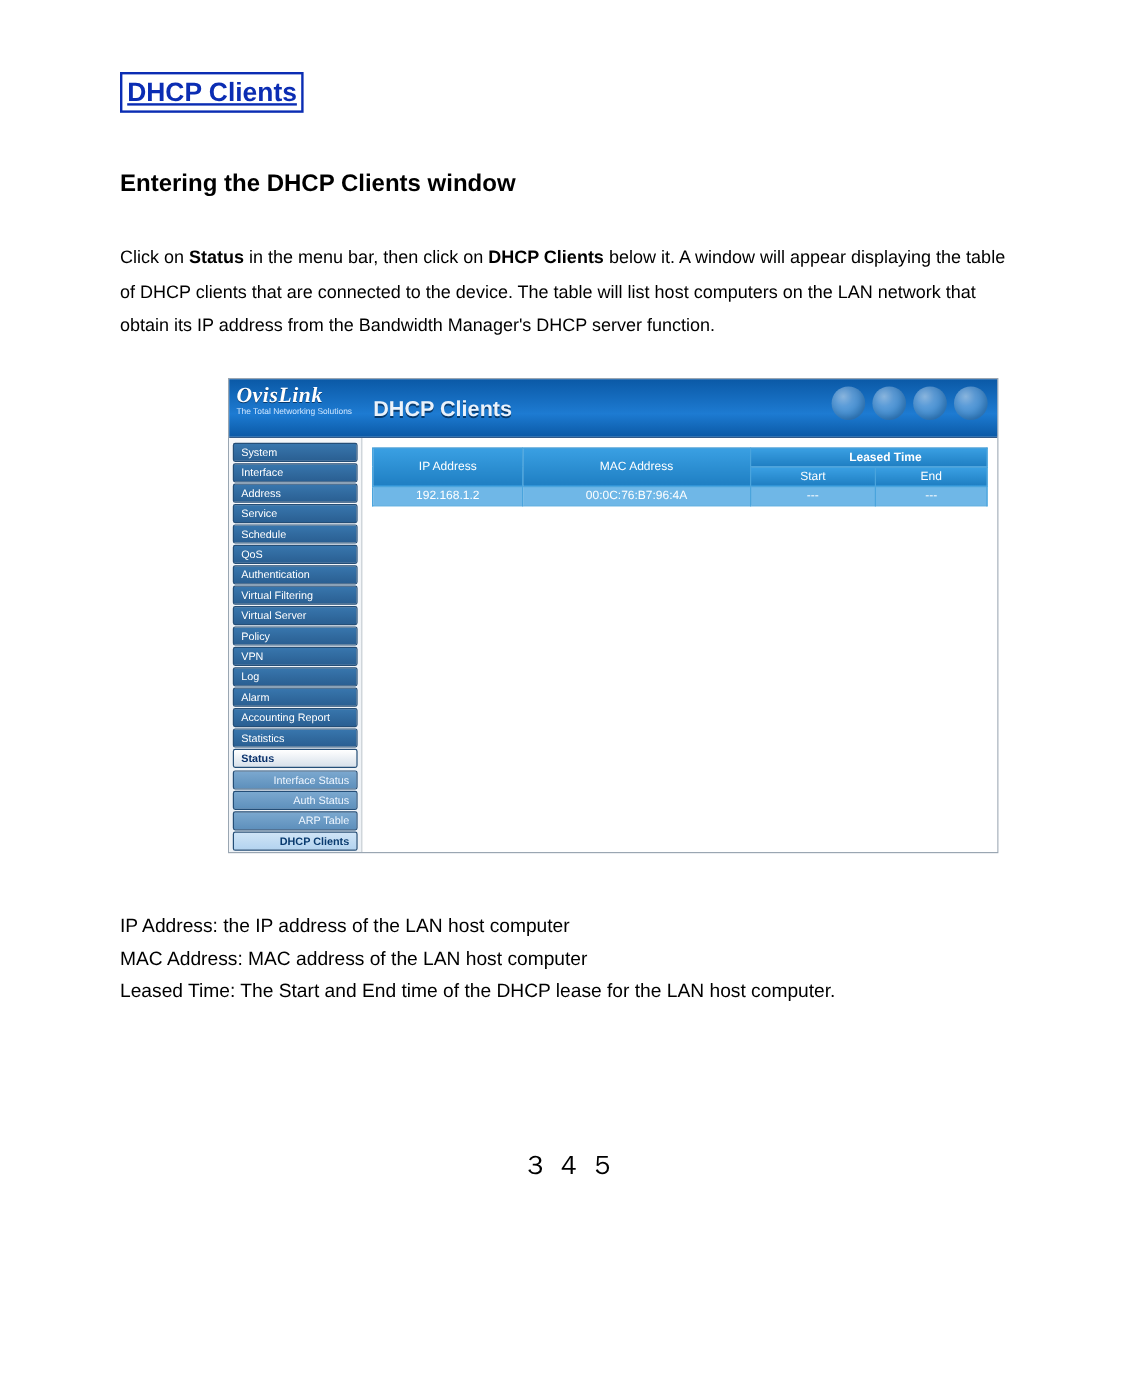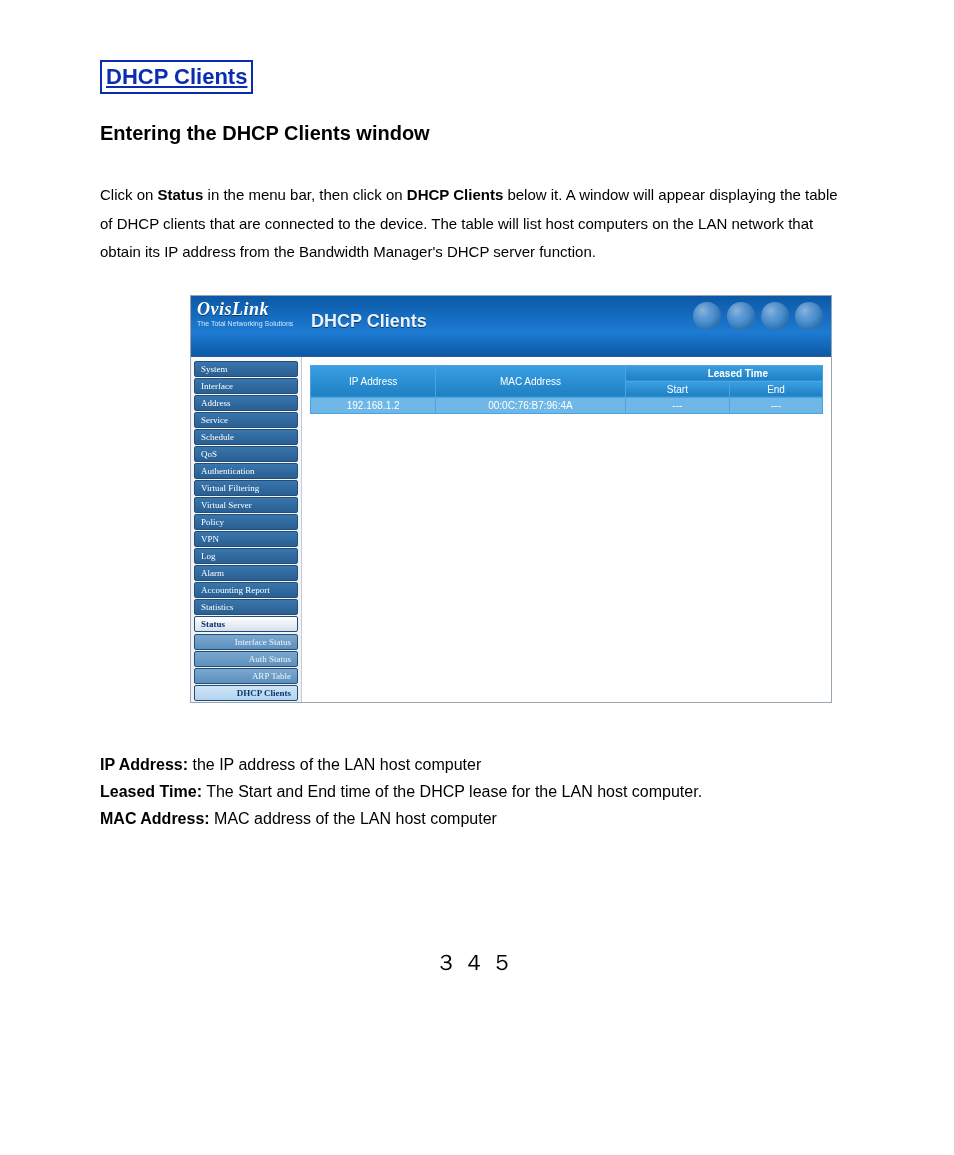--- a/index.html
+++ b/index.html
@@ -16,21 +16,21 @@
   .title-box {
     display: inline-block;
     border: 2px solid #0b2db3;
     color: #0b2db3;
     font-weight: bold;
     font-size: 22px;
     padding: 2px 4px;
     text-decoration: underline;
   }
   .subtitle {
-    margin-top: 28px;
+    margin-top: 48px;
     font-size: 20px;
     font-weight: bold;
   }
   .body-text {
     margin-top: 36px;
     font-size: 15px;
     line-height: 1.9;
   }
   .body-text b { font-weight: bold; }
 
@@ -39,21 +39,21 @@
     margin-top: 28px;
     margin-left: 90px;
     width: 640px;
     border: 1px solid #9aa6b2;
     background: #fff;
   }
   .shot-banner {
     position: relative;
     background: linear-gradient(#0b59a6 0%, #1d7bd2 60%, #0b59a6 100%);
     color: #fff;
-    height: 60px;
+    height: 48px;
   }
   .shot-brand {
     position: absolute; left: 6px; top: 3px;
     font-family: Georgia, "Times New Roman", serif;
     font-weight: bold; font-size: 18px; font-style: italic;
     letter-spacing: 0.5px;
     text-shadow: 0 1px 0 #083a6c;
   }
   .shot-brand-sub {
     position:absolute; left:6px; top:24px;
@@ -91,21 +91,20 @@
     font-size: 9px;
     padding: 2px 6px;
     margin: 0 3px 1px 3px;
     background: linear-gradient(#3876ad, #2a5f92);
     color:#fff;
     border:1px solid #244e77;
     border-radius:2px;
     white-space:nowrap;
     overflow:hidden;
     text-overflow:ellipsis;
-    font-family:Liberation Serif, serif;
   }
   .nav-item.selected {
     background: linear-gradient(#ffffff, #d7e0ea);
     color:#08306b; font-weight:bold;
   }
   .subnav-item {
     background: linear-gradient(#7ba8cf, #5e90bc);
     color:#eef6ff;
   }
   .subnav-item.selected {
@@ -138,21 +137,21 @@
     padding:2px 4px;
     text-align:center;
   }
 
   .defs {
     margin-top:48px;
     font-size:16px;
     line-height:1.7;
   }
   .defs .row { }
-  .defs b { font-weight:bold; }
+  .defs b { font-weight:normal; }
 
   .page-num {
     margin-top:116px;
     text-align:center;
     font-family: "Courier New", Courier, monospace;
     font-size:22px;
     letter-spacing:6px;
   }
 </style>
 </head>
@@ -230,21 +229,21 @@
         </table>
       </div>
     </div>
   </div>
 
   <div class="defs">
     <div class="row">
       <b>IP Address:</b><span>   the IP address of the LAN host computer</span>
     </div>
     <div class="row">
+      <b>MAC Address:</b><span>   MAC address of the LAN host computer</span>
+    </div>
+    <div class="row">
       <b>Leased Time:</b><span>   The Start and End time of the DHCP lease for the LAN host computer.</span>
-    </div>
-    <div class="row">
-      <b>MAC Address:</b><span>   MAC address of the LAN host computer</span>
     </div>
   </div>
 
   <div class="page-num">３４５</div>
 </div>
 
 </body></html>

